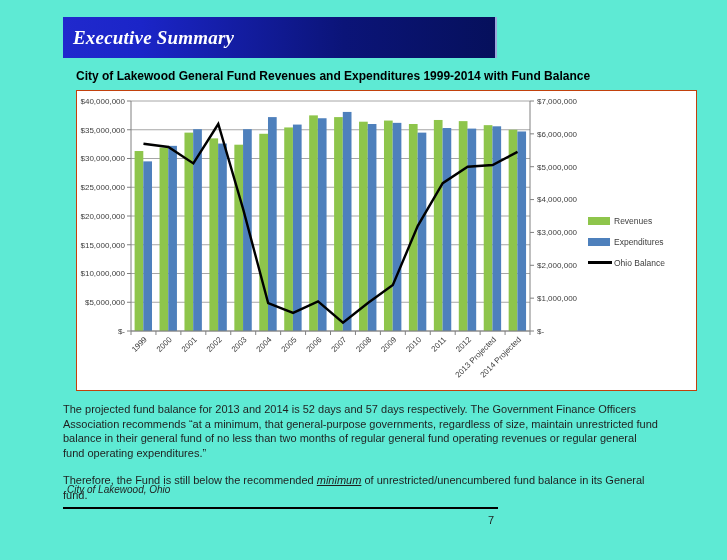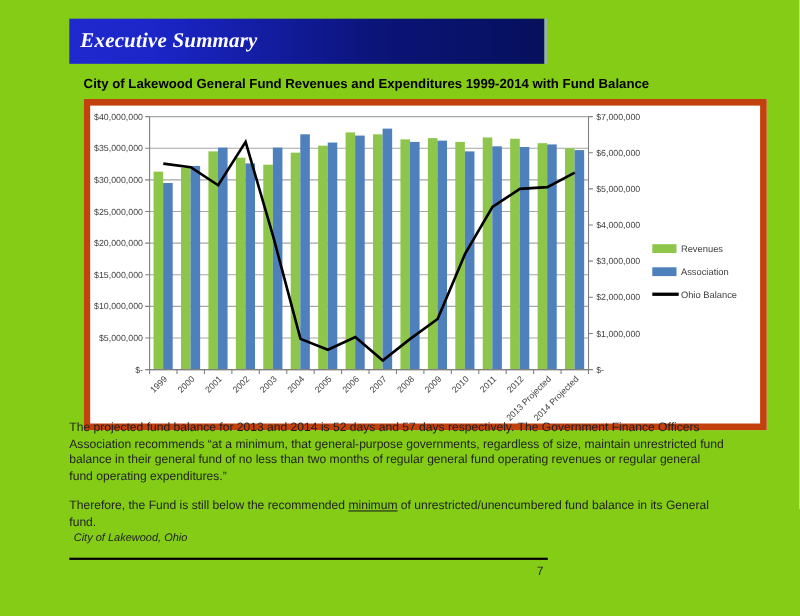--- a/index.html
+++ b/index.html
@@ -1,45 +1,45 @@
 <!DOCTYPE html>
 <html><head>
 <meta charset="utf-8">
 <style>
   html,body{margin:0;padding:0;background:#ffffff;}
-  .page{position:relative;width:727px;height:560px;background:#84cc16;overflow:hidden;
+  .page{position:relative;width:727px;height:560px;background:#5eead4;overflow:hidden;
         font-family:"Liberation Sans", sans-serif;color:#1a1a1a;}
 
   
   .banner{position:absolute;left:63px;top:17px;width:434px;height:41px;
           background:linear-gradient(to right,#2029cd 0%,#1b25c8 18%,#0b1478 65%,#06105c 100%);
           border-right:2px solid #9aa8dc;display:flex;align-items:center;box-sizing:border-box;}
   .banner-title{font-family:"Liberation Serif", serif;font-style:italic;font-weight:700;
                 font-size:19px;color:#ffffff;padding-left:10px;letter-spacing:.2px;}
 
   
   .chart-title{position:absolute;left:76px;top:69px;width:621px;text-align:left;
                font-size:12px;font-weight:700;color:#000000;}
   .chart-box{position:absolute;left:76px;top:90px;width:621px;height:301px;
-             border:6px solid #c2410c;box-sizing:border-box;background:#ffffff;}
+             border:1px solid #c2410c;box-sizing:border-box;background:#ffffff;}
   .chart-box svg{position:absolute;left:0;top:0;}
   .chart-box svg text{font-family:"Liberation Sans", sans-serif;}
 
   
   .legend{position:absolute;left:511px;top:123px;}
   .legend-item{display:flex;align-items:center;height:13px;margin-bottom:8px;}
   .swatch{display:inline-block;width:22px;height:8px;margin-right:4px;}
   .swatch-line{display:inline-block;width:24px;height:2.5px;background:#000;margin-right:2px;}
   .legend-label{font-size:8.5px;color:#404040;white-space:nowrap;}
 
   
-  .body-text{position:absolute;left:63px;top:382px;width:596px;font-size:11px;
+  .body-text{position:absolute;left:63px;top:402px;width:596px;font-size:11px;
              line-height:14.7px;color:#1f1f1f;}
   .body-text p{margin:0 0 12px 0;}
-  .u{text-decoration:underline;}
+  .u{text-decoration:underline;font-style:italic;}
 
   
   .footer-rule{position:absolute;left:63px;top:507px;width:435px;height:0;border-top:2px solid #000;}
   .footer-left{position:absolute;left:67px;top:484px;font-size:10px;font-style:italic;color:#1f1f1f;}
   .page-num{position:absolute;left:483px;top:514px;width:16px;text-align:center;font-size:11px;color:#1f1f1f;}
 </style>
 </head>
 <body>
 
 <div class="page">
@@ -165,21 +165,21 @@
         <text transform="translate(444.53125,249) rotate(-45)" text-anchor="end" font-size="8" fill="#404040">2014 Projected</text>
         <polyline points="66.46875,52.71428571428572 91.40625,56 116.34375,72.42857142857144 141.28125,33 166.21875,118.42857142857143 191.15625,212.07142857142858 216.09375,221.92857142857144 241.03125,210.42857142857144 265.96875,231.78571428571428 290.90625,212.07142857142858 315.84375,194 340.78125,134.85714285714286 365.71875,92.14285714285714 390.65625,75.71428571428572 415.59375,74.07142857142858 440.53125,60.928571428571416" fill="none" stroke="#000000" stroke-width="2.4"></polyline>
       </svg>
     <div class="legend">
       <div class="legend-item">
         <span class="swatch" style="background: rgb(142, 197, 75);"></span>
         <span class="legend-label">Revenues</span>
       </div>
       <div class="legend-item">
         <span class="swatch" style="background: rgb(78, 128, 188);"></span>
-        <span class="legend-label">Association</span>
+        <span class="legend-label">Expenditures</span>
       </div>
       <div class="legend-item">
         <span class="swatch-line" style="background: rgb(0, 0, 0);"></span>
         <span class="legend-label">Ohio Balance</span>
       </div>
     </div>
   </div>
 
   <div class="body-text">
     <p>The projected fund balance for 2013 and 2014 is 52 days and 57 days respectively.  The Government Finance Officers Association recommends “at a minimum, that general-purpose governments, regardless of size, maintain unrestricted fund balance in their general fund of no less than two months of regular general fund operating revenues or regular general fund operating expenditures.”</p>

